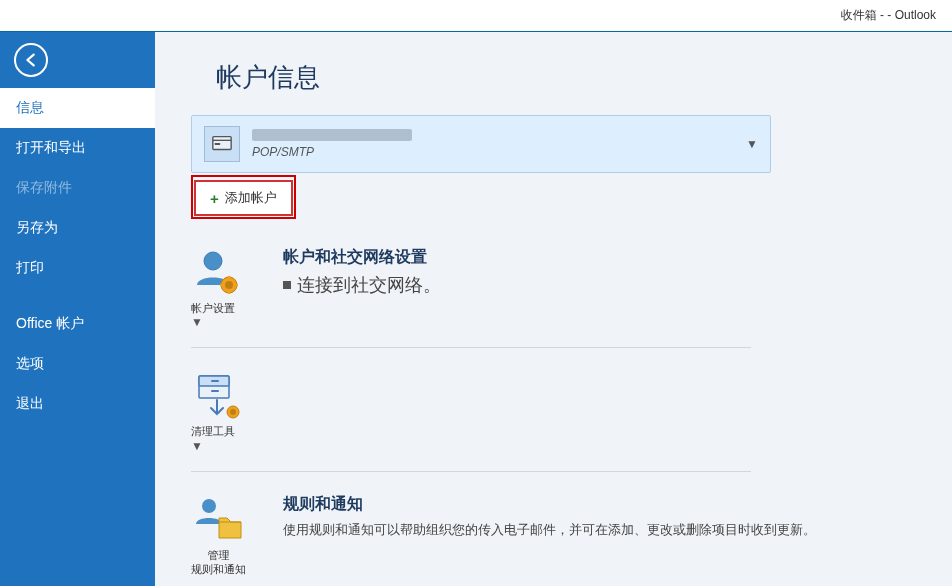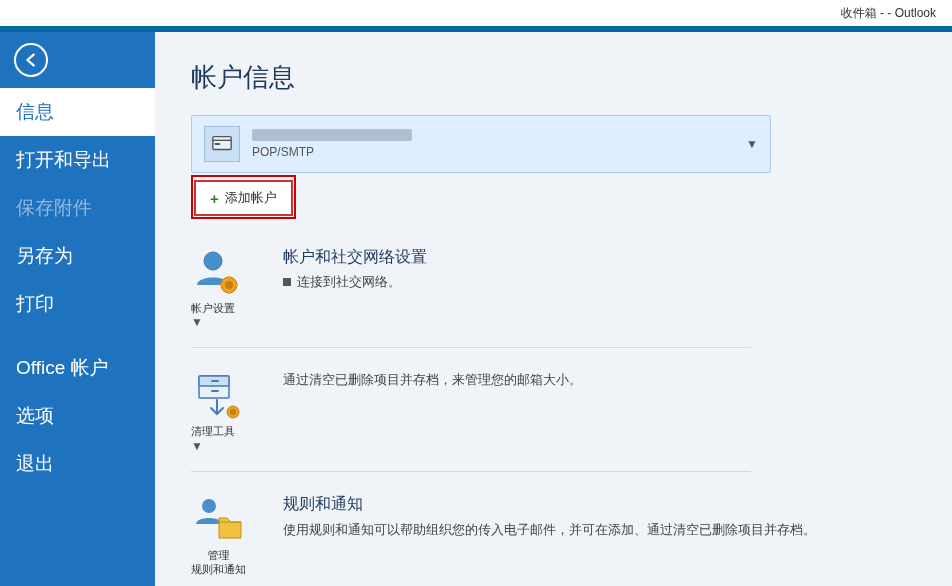--- a/index.html
+++ b/index.html
@@ -14,21 +14,21 @@
     }
 
     
     .title-bar {
       background: #fff;
       height: 32px;
       display: flex;
       align-items: center;
       justify-content: flex-end;
       padding-right: 16px;
-      border-bottom: 6px solid #0369a1;
+      border-bottom: 1px solid #0369a1;
       font-size: 12px;
       color: #333;
     }
 
     .title-bar-text {
       flex: 1;
       text-align: right;
       font-size: 12px;
       color: #333;
     }
@@ -69,21 +69,21 @@
       font-size: 18px;
     }
 
     .sidebar-nav {
       display: flex;
       flex-direction: column;
     }
 
     .sidebar-item {
       color: #fff;
-      font-size: 19px;
+      font-size: 14px;
       padding: 11px 16px;
       cursor: pointer;
       white-space: nowrap;
     }
 
     .sidebar-item.active {
       background: #fff;
       color: #1e72be;
     }
 
@@ -103,33 +103,35 @@
       background: #f0f4f8;
       padding: 28px 36px;
       overflow-y: auto;
     }
 
     .page-title {
       font-size: 26px;
       font-weight: 300;
       color: #1e3a5f;
       margin-bottom: 20px;
+      margin-left: 25px;
     }
 
     
     .account-selector {
       background: #ddeeff;
       border: 1px solid #b0cce8;
       border-radius: 2px;
       padding: 10px 12px;
       display: flex;
       align-items: center;
       margin-bottom: 2px;
       position: relative;
       width: 580px;
+      font-style: italic;
     }
 
     .account-icon {
       width: 36px;
       height: 36px;
       background: #c8dff5;
       border: 1px solid #a0bcd8;
       margin-right: 12px;
       display: flex;
       align-items: center;
@@ -229,33 +231,33 @@
       line-height: 1.3;
     }
 
     .section-text {
       flex: 1;
       padding-top: 4px;
     }
 
     .section-title {
       font-size: 16px;
-      font-weight: 400;
+      font-weight: 700;
       color: #1e3a5f;
       margin-bottom: 5px;
     }
 
     .section-desc {
       font-size: 13px;
       color: #444;
       line-height: 1.5;
     }
 
     .section-link {
-      font-size: 13px;
+      font-size: 18px;
       color: #444;
       display: flex;
       align-items: center;
       gap: 4px;
     }
 
     .bullet {
       width: 8px;
       height: 8px;
       background: #555;
@@ -388,21 +390,20 @@
               <path d="M26 30 L26 44 M20 38 L26 44 L32 38" stroke="#4a7ab8" stroke-width="2" fill="none" stroke-linecap="round"></path>
 
               <circle cx="42" cy="42" r="6" fill="#f0a020" stroke="#c08010" stroke-width="1"></circle>
               <circle cx="42" cy="42" r="3" fill="#c08010"></circle>
             </svg>
           </div>
           <div class="section-icon-label">清理工具</div>
           <div style="color:#555; font-size:12px;">▼</div>
         </div>
         <div class="section-text">
-          <div class="section-desc">通过清空已删除项目并存档，来管理您的邮箱大小。</div>
         </div>
       </div>
 
       <div class="divider"></div>
 
       <div class="section-item">
         <div class="section-icon-box">
           <div class="section-icon">
             <svg viewBox="0 0 52 52" width="52" height="52">
 
@@ -411,19 +412,19 @@
 
               <path d="M28 24 L28 44 L50 44 L50 28 L40 28 L36 24 Z" fill="#f0c040" stroke="#c09010" stroke-width="1"></path>
               <path d="M28 28 L50 28" stroke="#c09010" stroke-width="1"></path>
             </svg>
           </div>
           <div class="section-icon-label" style="white-space:pre-line;">管理
 规则和通知</div>
         </div>
         <div class="section-text">
           <div class="section-title">规则和通知</div>
-          <div class="section-desc">使用规则和通知可以帮助组织您的传入电子邮件，并可在添加、通过清空已删除项目并存档。</div>
+          <div class="section-desc">使用规则和通知可以帮助组织您的传入电子邮件，并可在添加、更改或删除项目时收到更新。</div>
         </div>
       </div>
 
     </div>
   </div>
 </div>
 
 </body></html>

